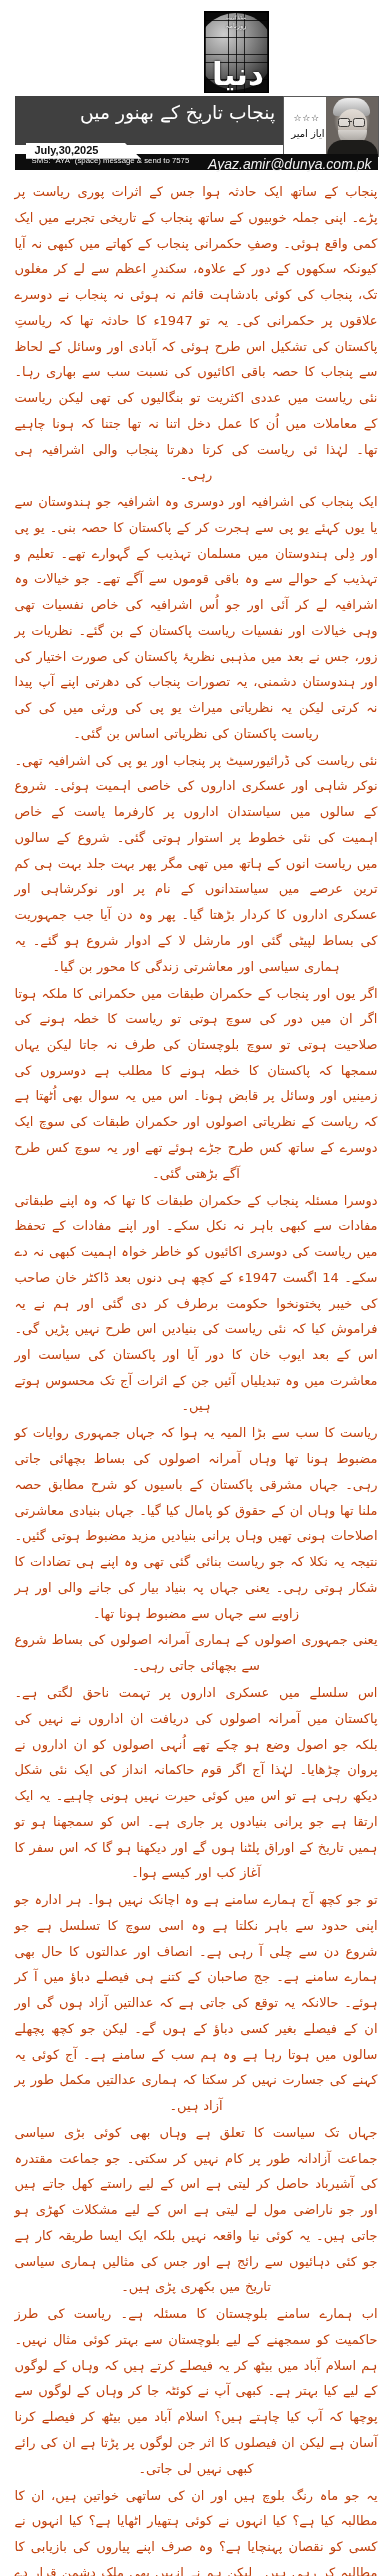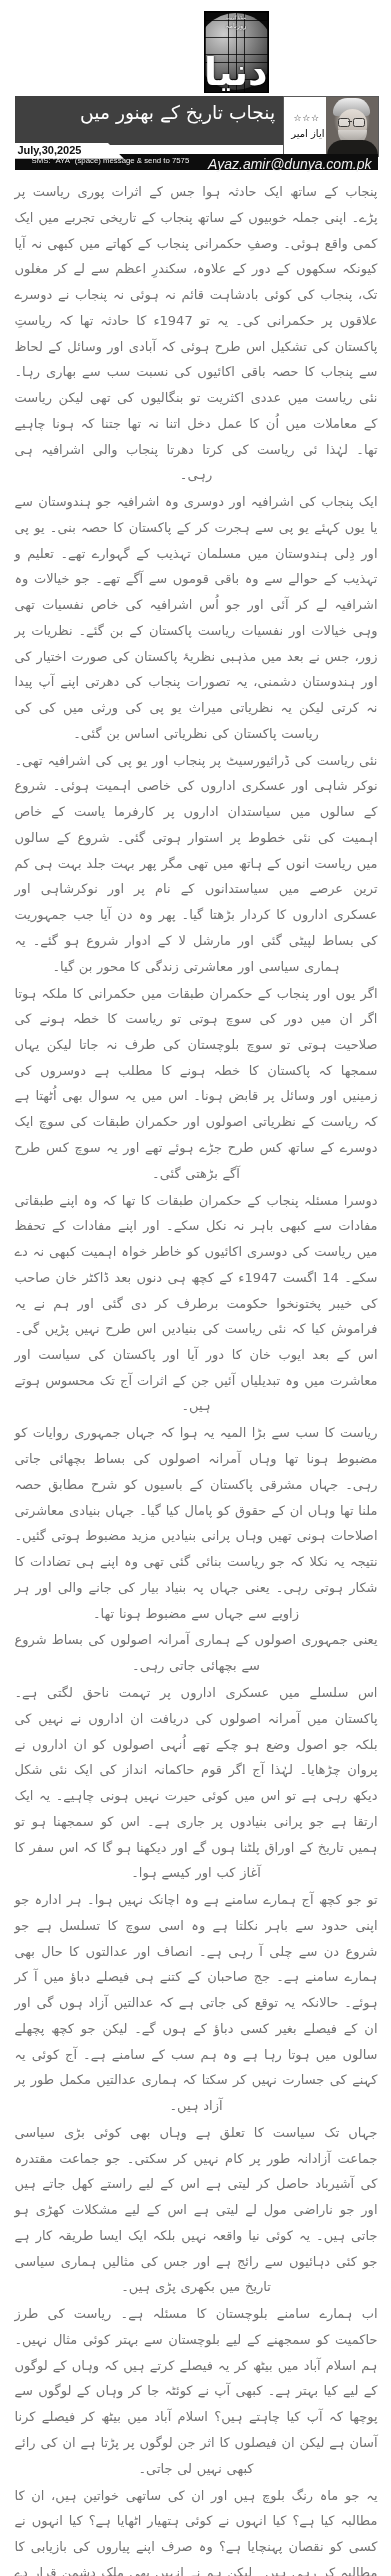--- a/index.html
+++ b/index.html
@@ -57,21 +57,21 @@
       repeating-linear-gradient(to bottom, rgba(0,0,0,0.75) 0 0.6px, transparent 0.6px 8.4px);
     mix-blend-mode: multiply;
   }
   .logo-word {
     position: absolute;
     left: 4px; right: 0;
     bottom: 2.4px;
     text-align: center;
     color: #ffffff;
     font-family: "DejaVu Sans", sans-serif;
-    font-size: 38px;
+    font-size: 31px;
     line-height: 0.95;
     font-weight: bold;
     text-shadow: 0 0 2.4px #000;
     letter-spacing: -1.2px;
   }
   .logo-small {
     position: absolute;
     left: 0; right: 0;
     top: 9.6px;
     text-align: center;
@@ -195,21 +195,21 @@
   .ph-body {
     position: absolute;
     left: 1.2px; bottom: 0;
     width: 51px; height: 15.7px;
     background: #1d1c1a;
     border-radius: 15.7px 15.7px 0 0;
   }
 
   .date-tab {
     position: absolute;
-    left: 9px;
+    left: 26px;
     top: 47px;
     width: 115px;
     height: 15.7px;
     background: #ffffff;
     clip-path: polygon(0 0, 99px 0, 115px 15.7px, 0 15.7px);
     z-index: 3;
   }
   .date-tab span {
     position: absolute;
     left: 8.4px;
@@ -257,21 +257,21 @@
     margin: 7.2px auto 0 auto;
     direction: rtl;
     text-align: justify;
     text-align-last: center;
   }
   .article p {
     margin: 0 0 1.2px 0;
     font-family: "DejaVu Sans", sans-serif;
     font-size: 13px;
     line-height: 1.98;
-    color: #737373;
+    color: #c2410c;
     text-align: justify;
     text-justify: inter-word;
     word-spacing: 0.6px;
   }
   .article p:last-child { margin-bottom: 0; }
 </style>
 </head>
 <body>
 
 <div class="masthead">

